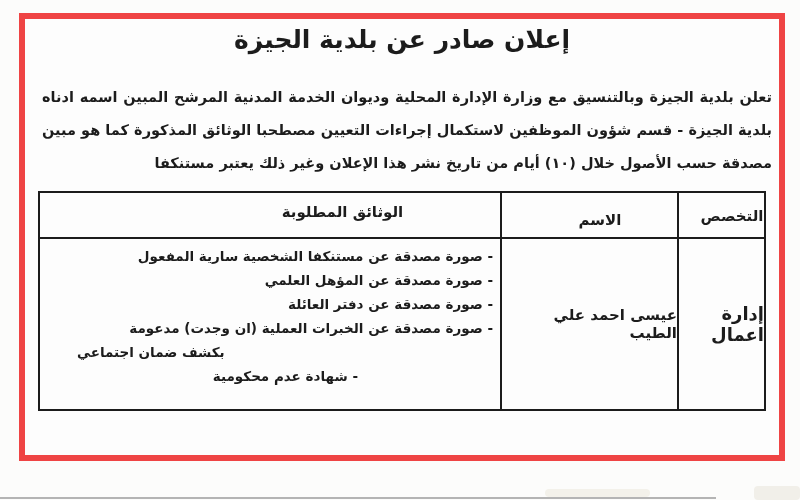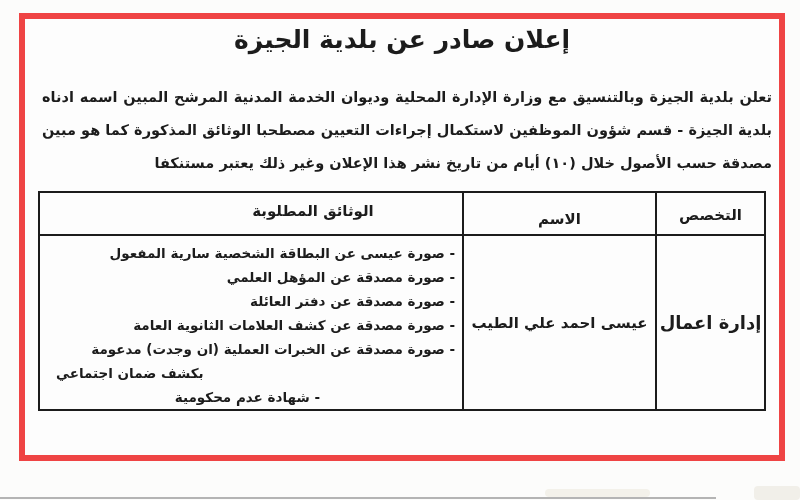--- a/index.html
+++ b/index.html
@@ -35,23 +35,23 @@
   .ctable {
     position:absolute; top:172px; left:13px; right:13px;
     height:220px;
     border:2px solid #1c1c1c;
     display:flex; flex-direction:column;
     background:#fdfdfd;
   }
   .trow { display:flex; flex-direction:row; }
   .trow.head { height:46px; border-bottom:2px solid #1c1c1c; }
   .trow.body { flex:1; }
-  .cell { overflow:hidden; }
-  .c-spec { width:109px; border-left:2px solid #1c1c1c;text-align:center; }
-  .c-name { width:193px; border-left:2px solid #1c1c1c; }
+  .cell { overflow:hidden;padding-left:21px; }
+  .c-spec { width:87px; border-left:2px solid #1c1c1c; }
+  .c-name { width:177px; border-left:2px solid #1c1c1c; }
   .c-docs { flex:1; }
   .hcell { display:flex; align-items:center; justify-content:center; font-size:15px; }
   .h-docs span { position:relative; left:62px; top:-3px; } 
   .h-name span { position:relative; top:5px; }
   .h-spec span { position:relative; top:1px; }
   .v-center { display:flex; align-items:center; justify-content:center; }
   .name-val { font-size:15px; }
   .spec-val { font-size:18px; }
 
   .docs-list { padding:5px 4px 0 4px; font-size:13.5px; line-height:24px; }
@@ -96,24 +96,23 @@
     </div>
     <div class="trow body">
       <div class="cell c-spec v-center">
         <span class="spec-val">إدارة اعمال</span>
       </div>
       <div class="cell c-name v-center">
         <span class="name-val">عيسى احمد علي الطيب</span>
       </div>
       <div class="cell c-docs">
         <div class="docs-list">
-          <div class="doc-line">- صورة عيسى عن البطاقة الشخصية سارية المفعول</div>
+          <div class="doc-line">- صورة مصدقة عن مستنكفا الشخصية سارية المفعول</div>
           <div class="doc-line">- صورة مصدقة عن المؤهل العلمي</div>
           <div class="doc-line">- صورة مصدقة عن دفتر العائلة</div>
-          <div class="doc-line">- صورة مصدقة عن كشف العلامات الثانوية العامة</div>
           <div class="doc-line">- صورة مصدقة عن الخبرات العملية (ان وجدت) مدعومة</div>
           <div class="doc-line cont">بكشف ضمان اجتماعي</div>
           <div class="doc-line last">- شهادة عدم محكومية</div>
         </div>
       </div>
     </div>
   </div>
 
 
 </div>

